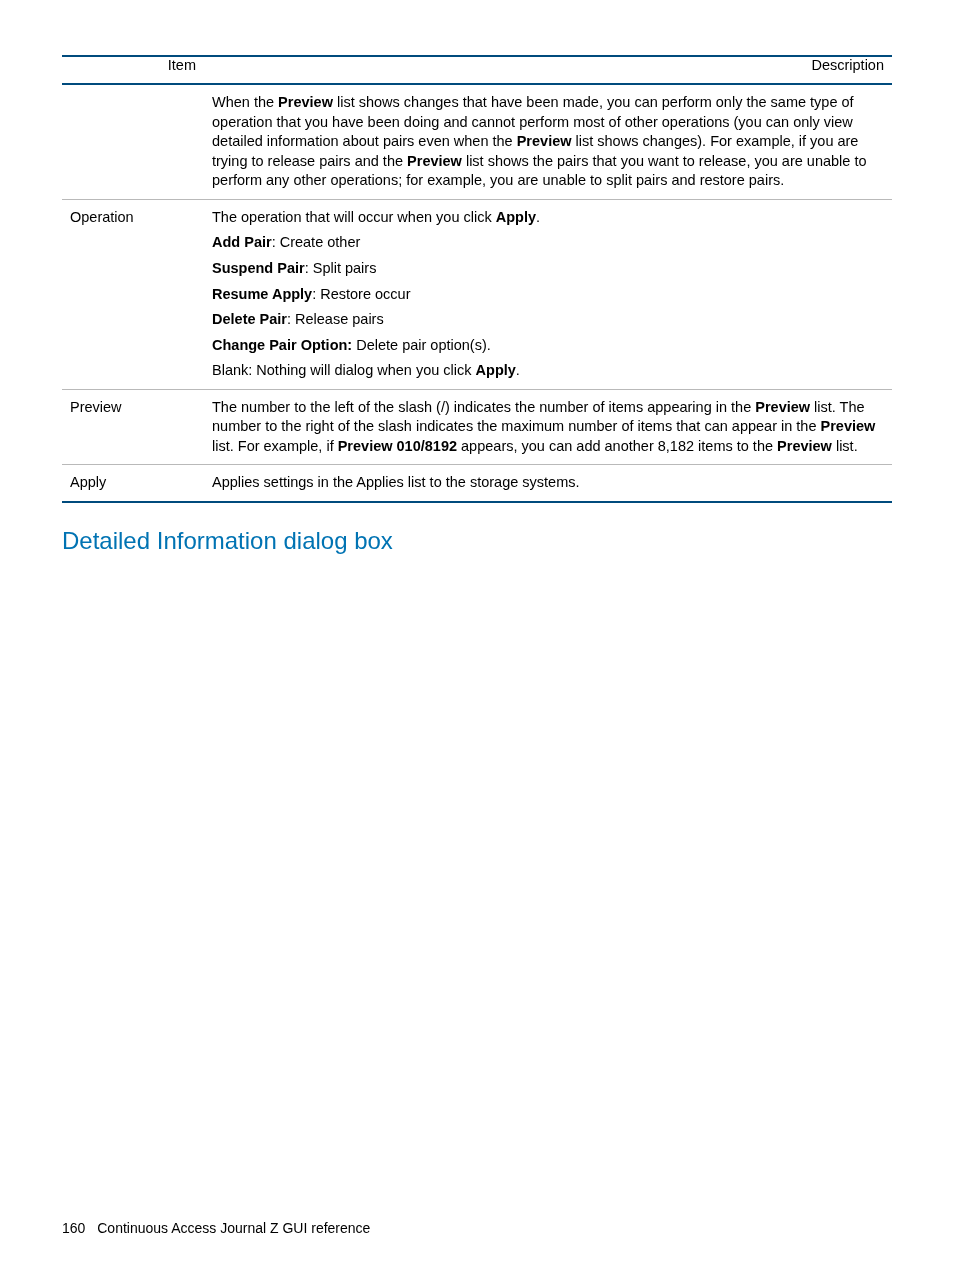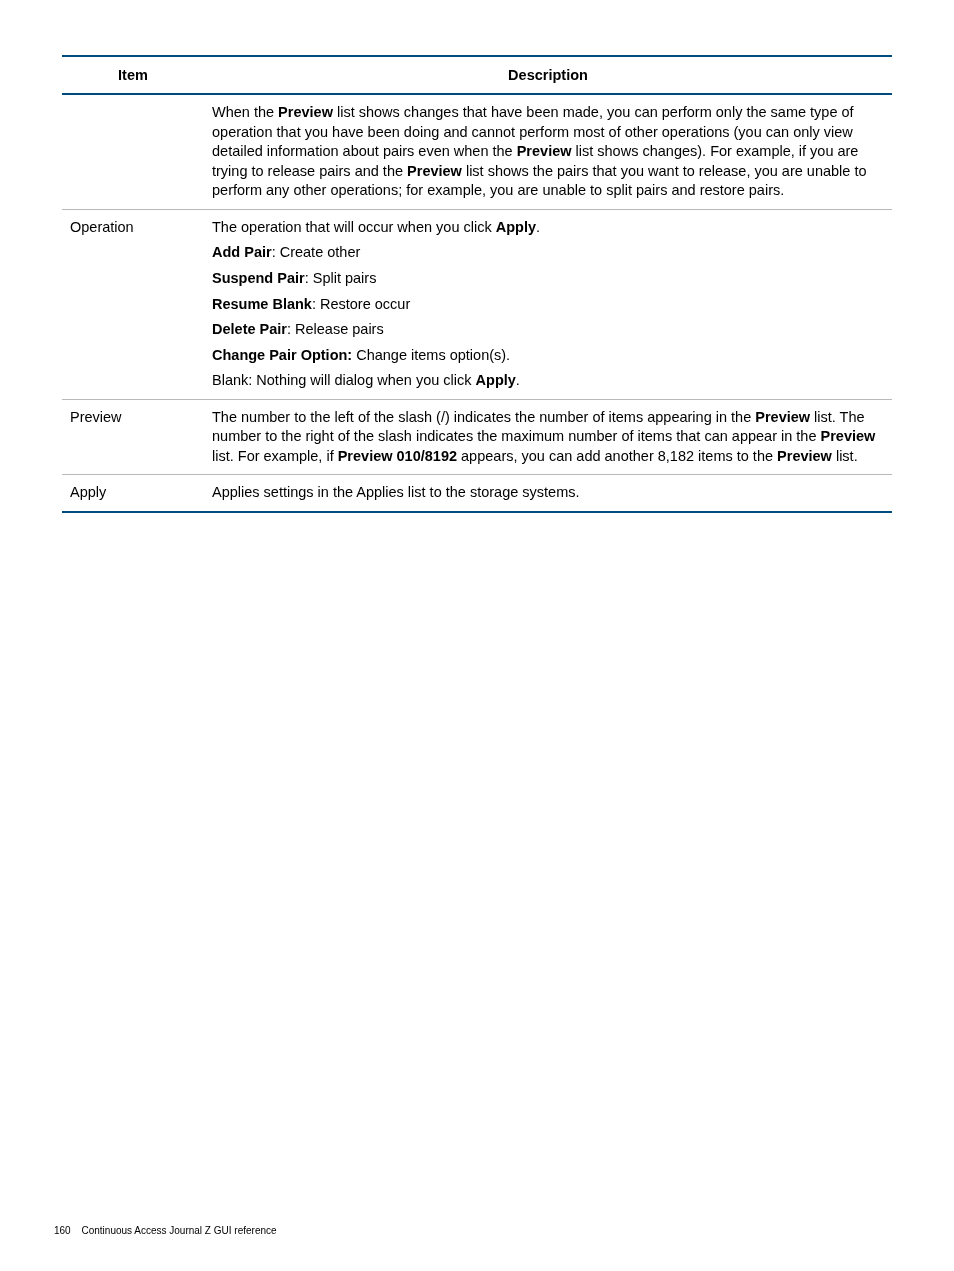--- a/index.html
+++ b/index.html
@@ -19,24 +19,24 @@
     .page {
       padding: 55px 62px 0 62px;
     }
     table.ref-table {
       border-collapse: collapse;
       width: 100%;
       border-top: 2px solid #004b7d;
       border-bottom: 2px solid #004b7d;
     }
     table.ref-table th {
-      text-align: center;
-      font-weight: bold;
+      text-align: right;
+      font-weight: normal;
       font-size: 14.5px;
-      padding: 10px 8px 10px 8px;
+      padding: 0 8px 10px 8px;
       border-bottom: 2px solid #004b7d;
       vertical-align: top;
       color: #000;
     }
     table.ref-table td {
       padding: 8px 8px 8px 8px;
       border-top: 1px solid #b9b9b9;
       vertical-align: top;
       font-size: 14.5px;
       line-height: 1.35;
@@ -57,22 +57,22 @@
       margin-top: 24px;
     }
     .section-intro {
       font-size: 16px;
       margin-top: 10px;
       margin-left: 74px;
     }
     .footer {
       position: absolute;
       bottom: 35px;
-      left: 54px;
-      font-size: 10px;
+      left: 62px;
+      font-size: 14px;
       color: #000;
       text-align: center;
     }
     .footer-page {
       margin-right: 8px;
     }
     b { font-weight: bold; }
   </style>
 </head>
 <body>
@@ -100,27 +100,27 @@
           <p>
             <span>The operation that will occur when you click </span><b>Apply</b><span>.</span>
           </p>
           <p>
             <b>Add Pair</b><span>: Create other</span>
           </p>
           <p>
             <b>Suspend Pair</b><span>: Split pairs</span>
           </p>
           <p>
-            <b>Resume Blank</b><span>: Restore occur</span>
+            <b>Resume Apply</b><span>: Restore occur</span>
           </p>
           <p>
             <b>Delete Pair</b><span>: Release pairs</span>
           </p>
           <p>
-            <b>Change Pair Option:</b><span> Change items option(s).</span>
+            <b>Change Pair Option:</b><span> Delete pair option(s).</span>
           </p>
           <p>
             <span>Blank: Nothing will dialog when you click </span><b>Apply</b><span>.</span>
           </p>
         </td>
       </tr>
       <tr>
         <td class="col-item">Preview</td>
         <td class="col-desc desc-block">
           <p>
@@ -130,18 +130,19 @@
       </tr>
       <tr>
         <td class="col-item">Apply</td>
         <td class="col-desc desc-block">
           <p>Applies settings in the Applies list to the storage systems.</p>
         </td>
       </tr>
     </tbody>
   </table>
 
+  <h2 class="section-heading">Detailed Information dialog box</h2>
 </div>
 
 <div class="footer">
   <span class="footer-page">160</span>
   <span>Continuous Access Journal Z GUI reference</span>
 </div>
 
 </body></html>

